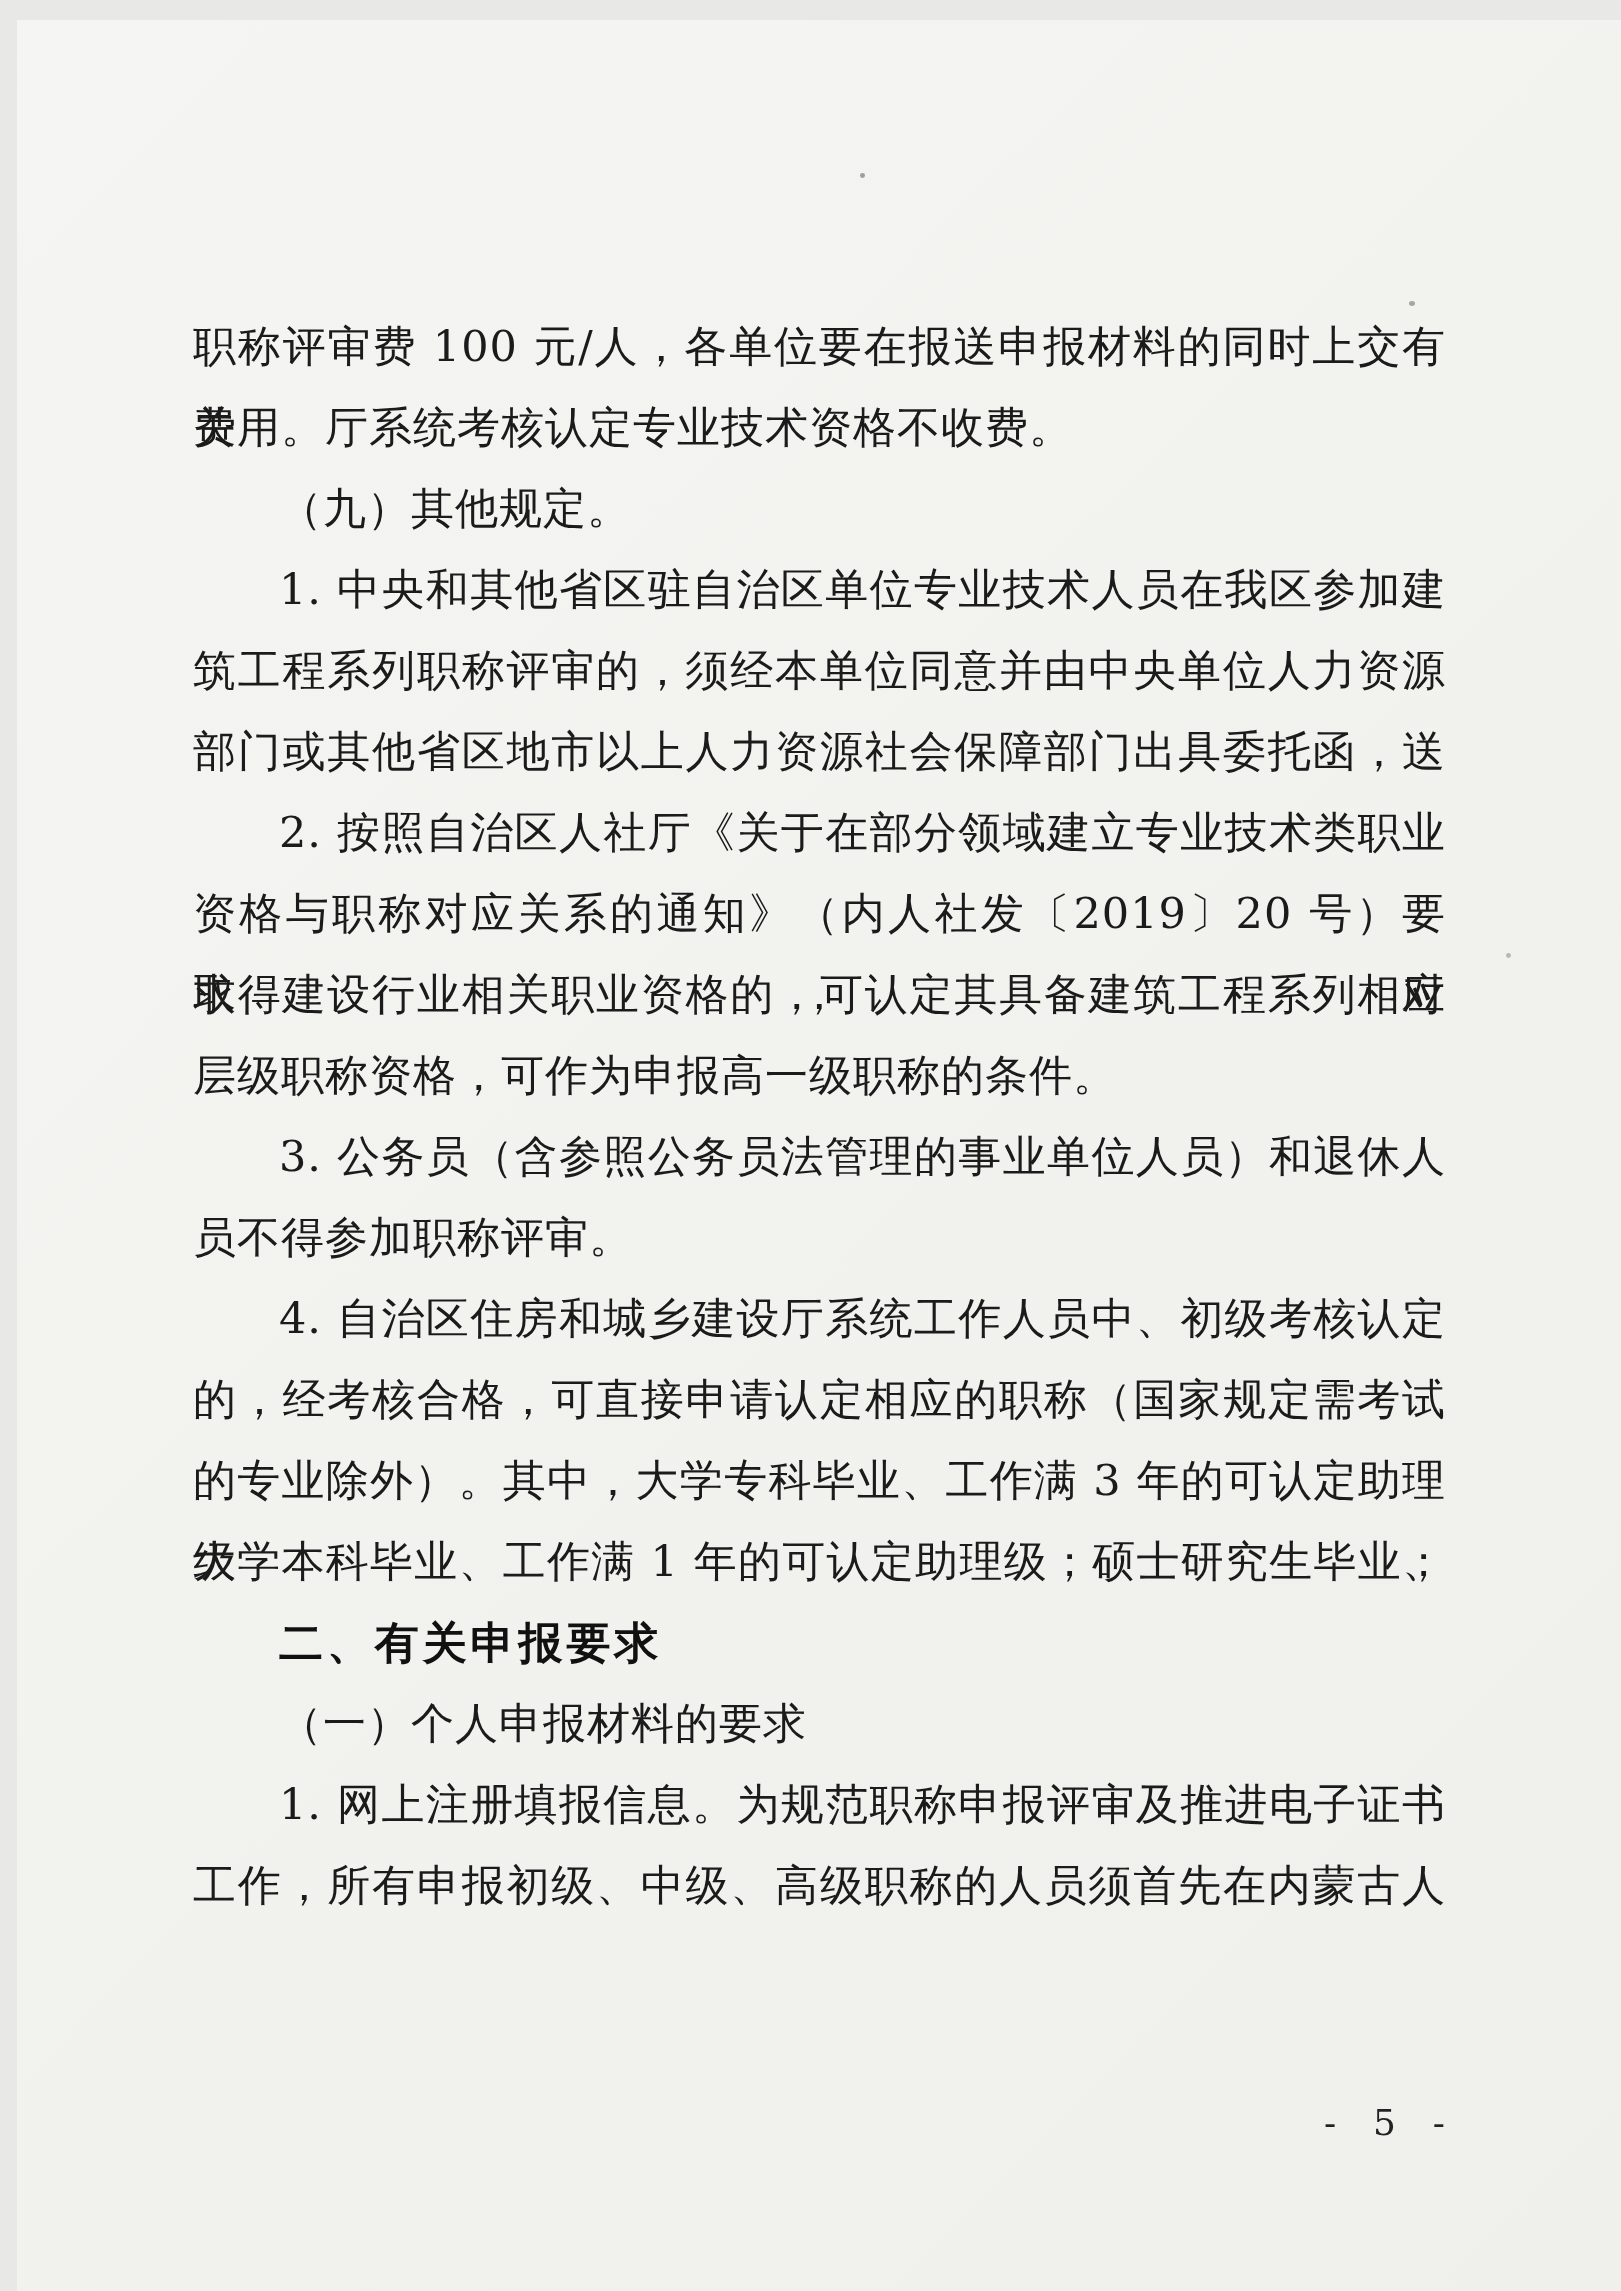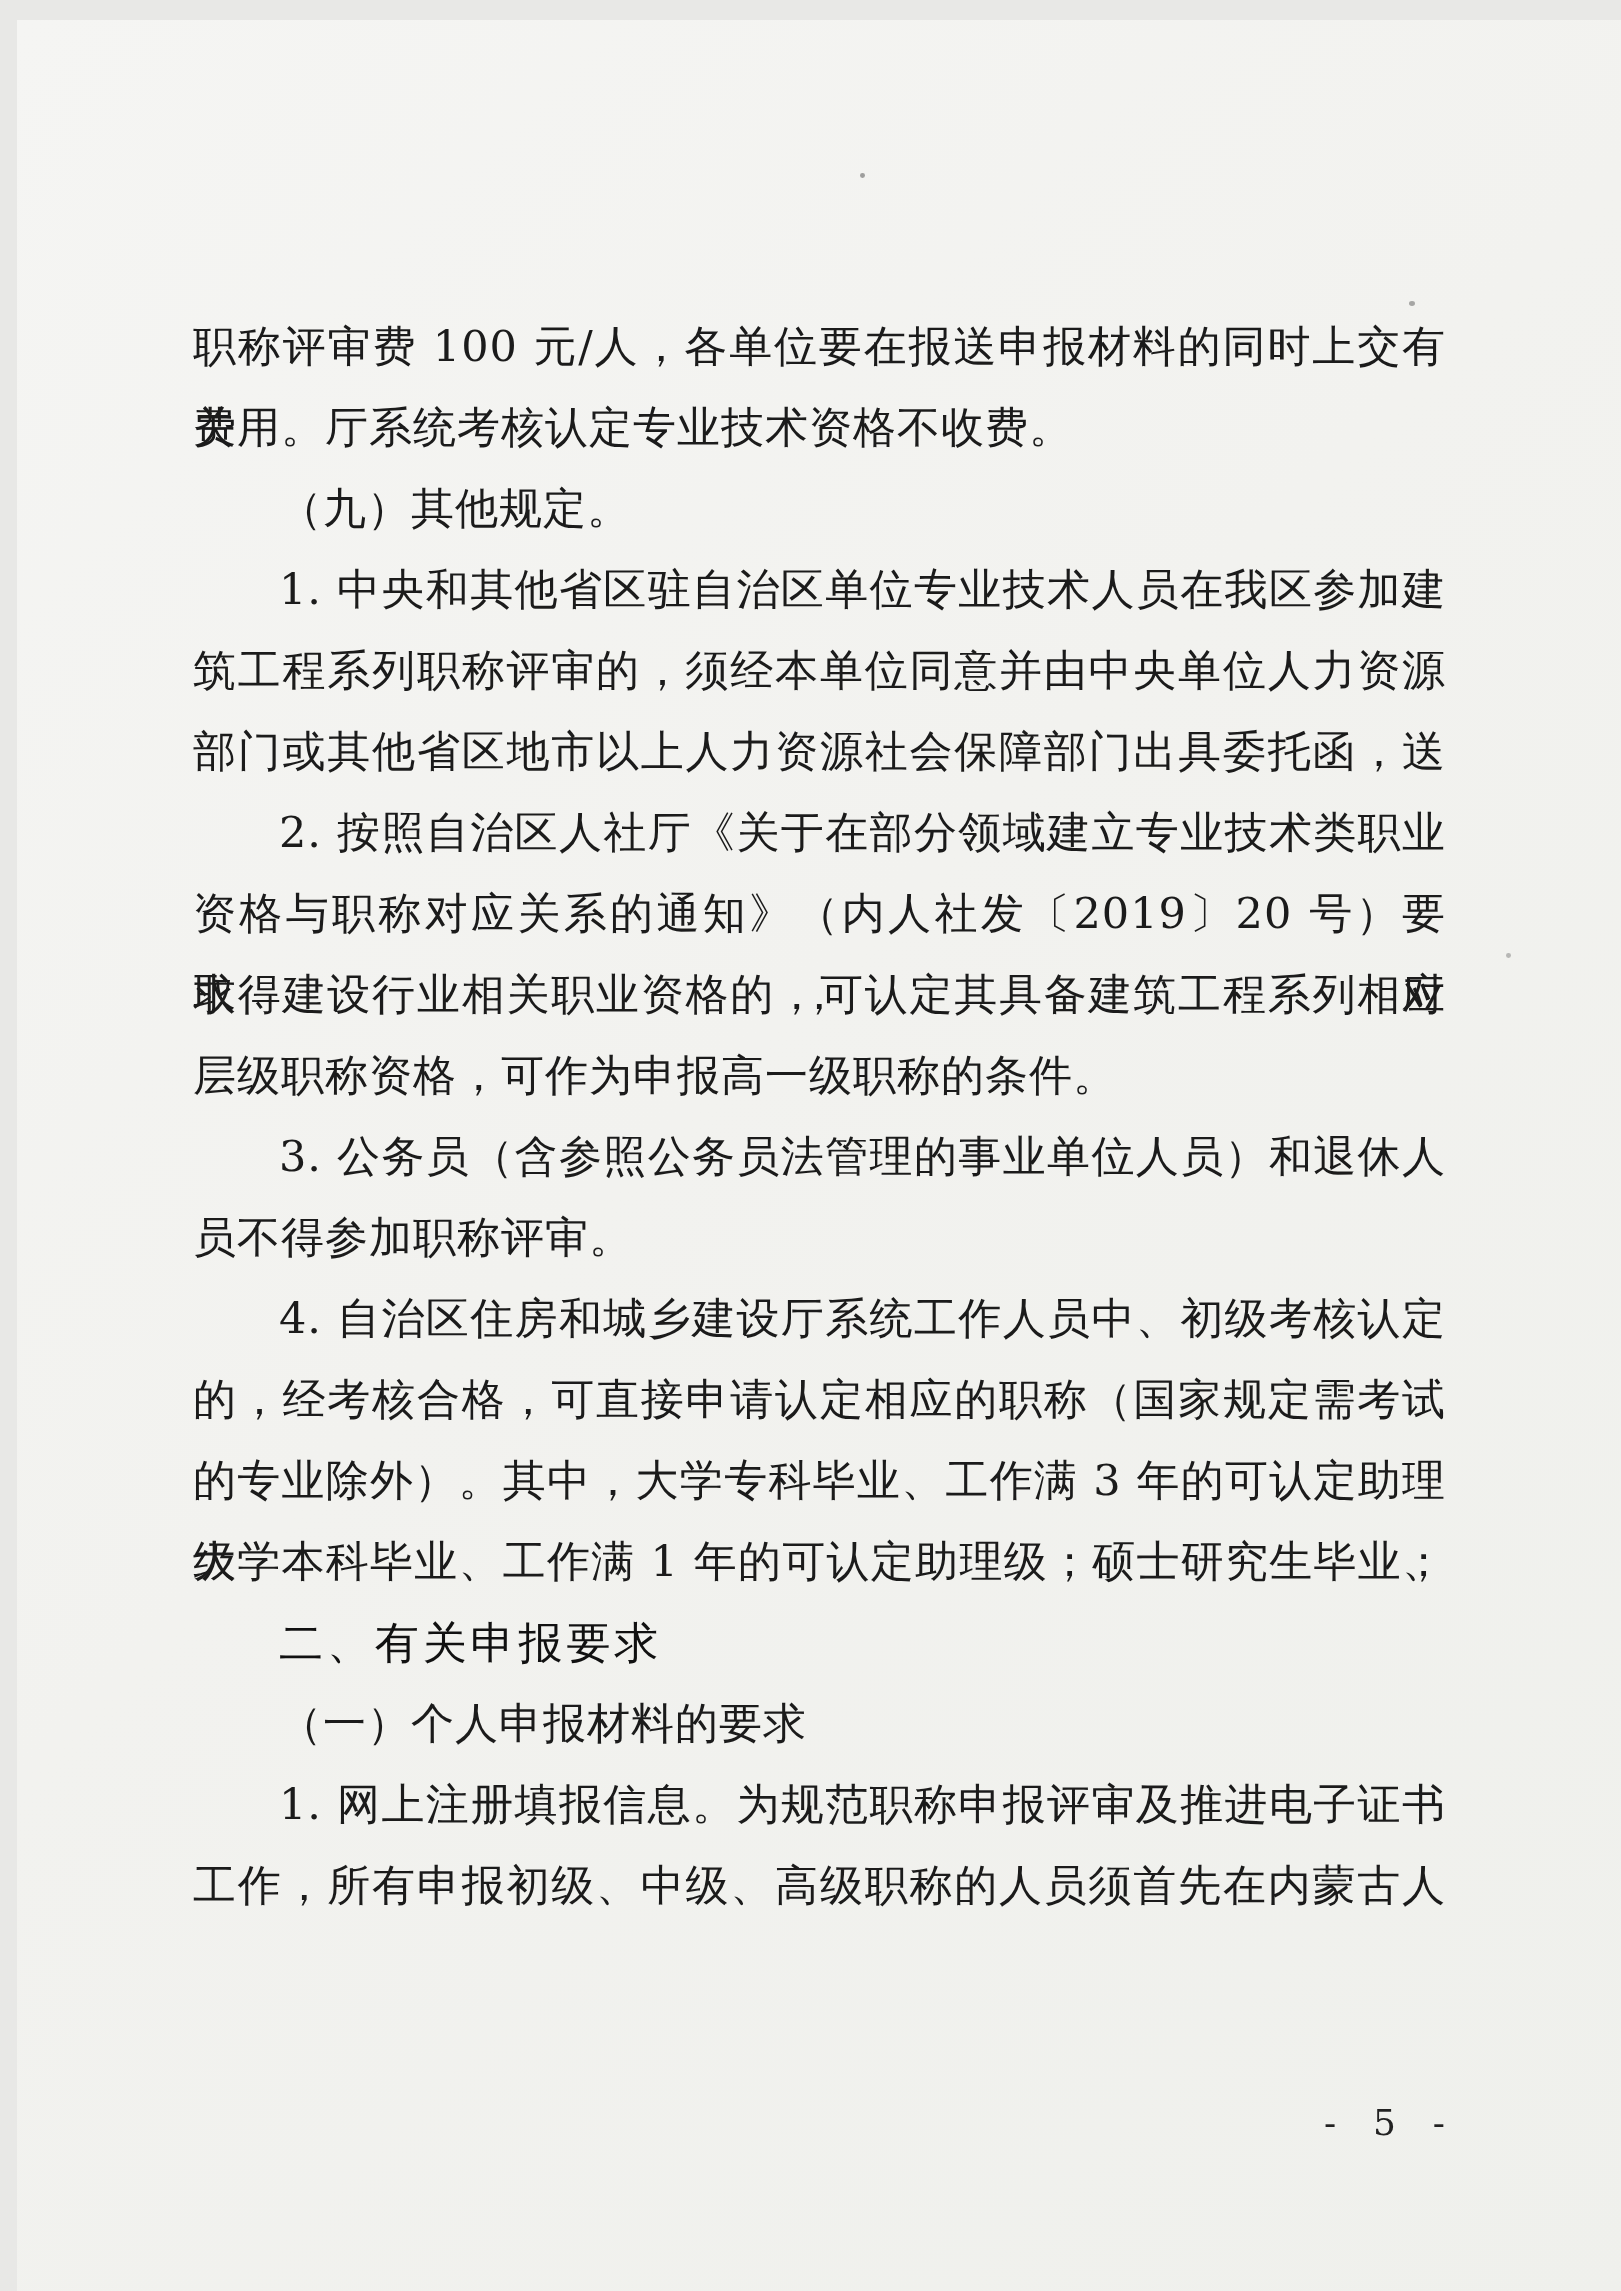--- a/index.html
+++ b/index.html
@@ -40,21 +40,21 @@
   .doc-line.justify {
     white-space: normal;
     text-align: justify;
     text-align-last: justify;
   }
   .doc-line.indent {
     text-indent: 86px;
   }
   .doc-line.heading {
     font-family: "DejaVu Sans", "Liberation Sans", sans-serif;
-    font-weight: 400;
+    font-weight: 700;
     font-size: 44px;
     color: #111111;
     letter-spacing: 3.9px;
   }
   .page-number {
     position: absolute;
     top: 2082px;
     left: 1307px;
     font-size: 36px;
     color: #222222;

